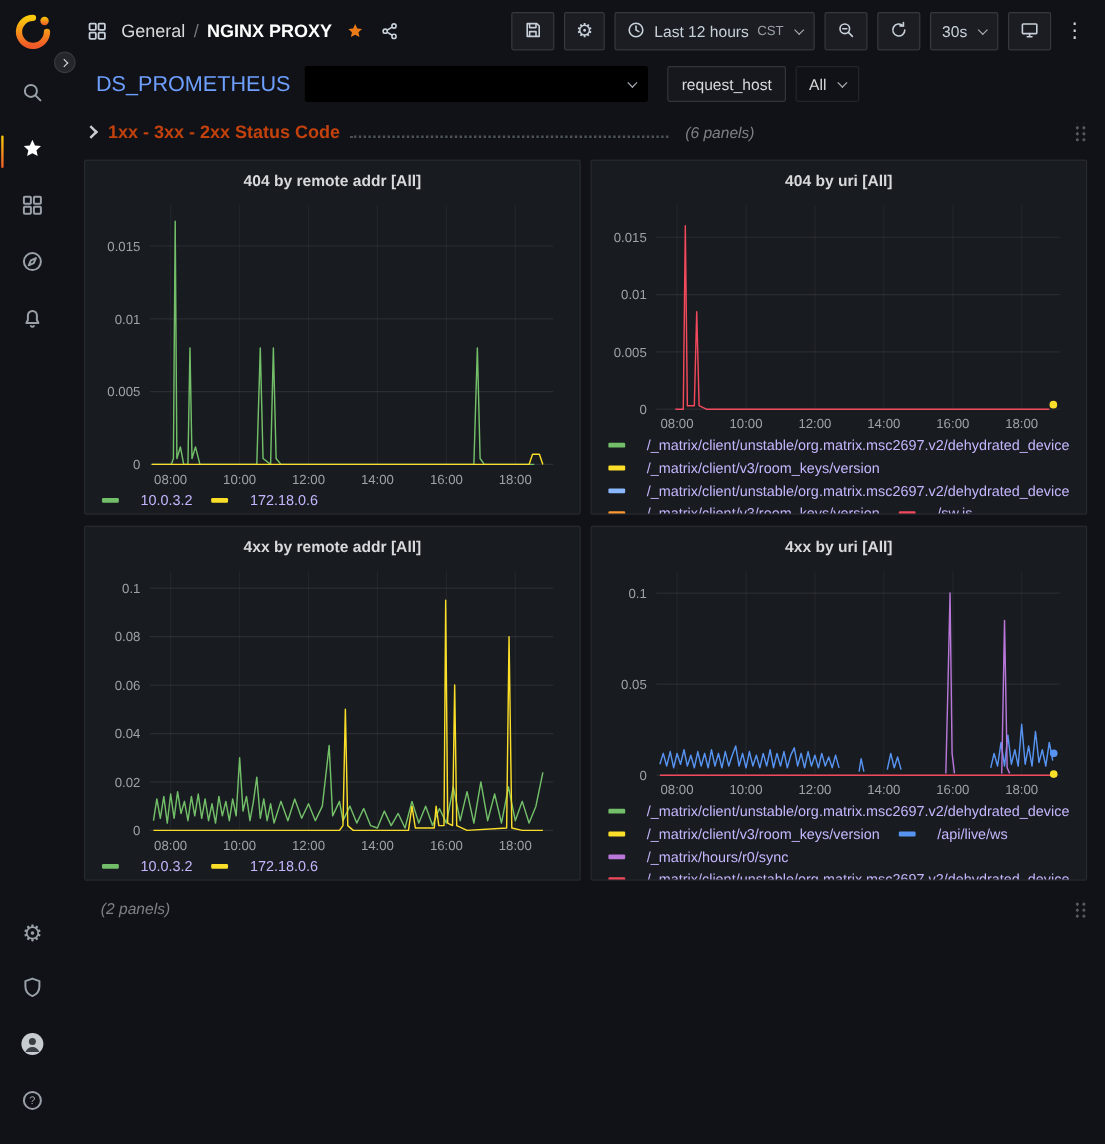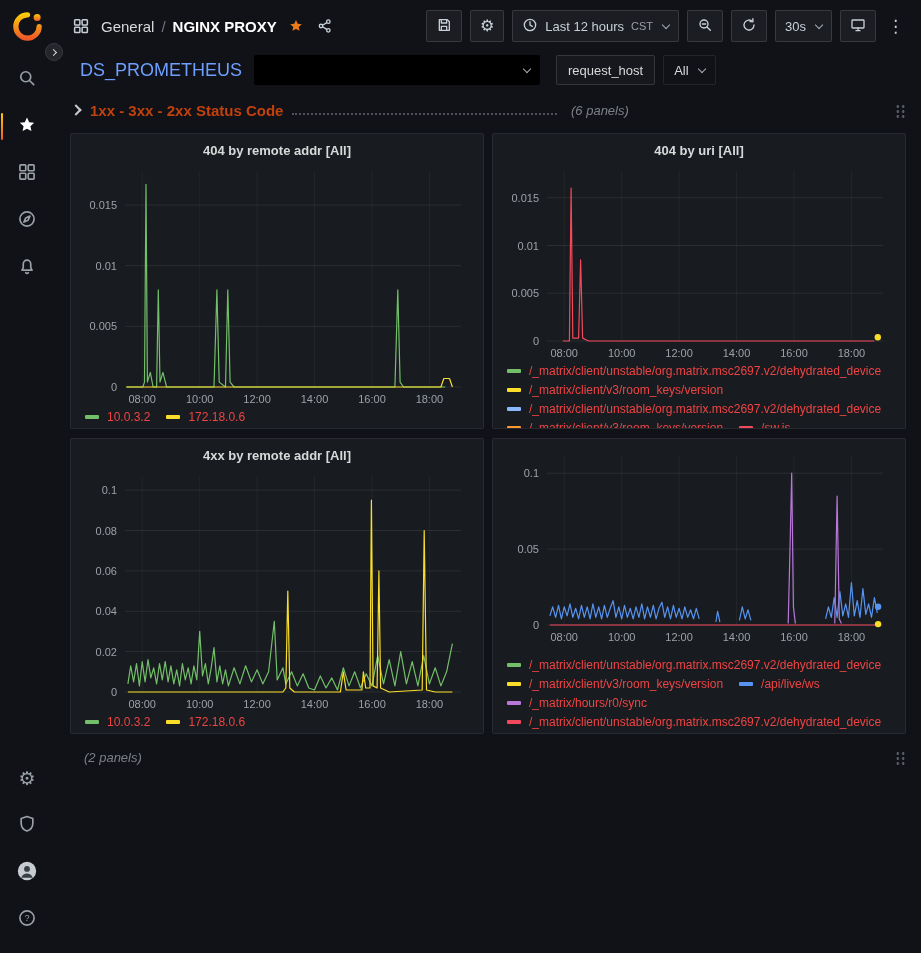--- a/index.html
+++ b/index.html
@@ -47,21 +47,21 @@
   .row-title{font-size:15px;font-weight:700;color:#c2410c;white-space:nowrap}
   .dots{flex:1;height:10px;border-bottom:2px dotted #4d525a;margin-left:9px}
   .row-count{font-size:13px;font-style:italic;color:#7b8087;margin-left:14px;white-space:nowrap}
   .drag-handle{margin-left:auto;width:11px;height:15px;background-image:radial-gradient(circle,#595e66 1.2px,transparent 1.45px);background-size:5.5px 5px;background-position:0 1px;cursor:grab;flex:none}
   
   .grid2{display:grid;grid-template-columns:1fr 1fr;gap:8px;margin-bottom:9px}
   .panel{height:296px;background:#181b1f;border:1px solid rgba(204,204,220,0.09);border-radius:2px;display:flex;flex-direction:column;padding:6px 8px 0;overflow:hidden}
   .panel-title{flex:none;text-align:center;font-size:13px;font-weight:600;color:#d8d9da;padding:3px 0;cursor:pointer;white-space:nowrap}
   .chart{flex:1 1 auto;min-height:200px;cursor:crosshair}
   .legend{flex:none;display:flex;flex-wrap:wrap;align-content:flex-start;column-gap:16px;row-gap:4px;padding:2px 0 4px 6px;overflow:hidden}
-  .legend-item{display:inline-flex;align-items:center;gap:8px;font-size:12px;color:#ef4444;white-space:nowrap;cursor:pointer;height:15px}
+  .legend-item{display:inline-flex;align-items:center;gap:18px;font-size:12px;color:#c4b5fd;white-space:nowrap;cursor:pointer;height:15px}
   .swatch{width:14px;height:4px;border-radius:1px;flex:none}
 </style>
 </head>
 <body>
 
 <div class="app">
 
   <div class="sidebar">
     <button class="logo-btn">
       <svg viewBox="0 0 24 24" width="35" height="35">
@@ -393,20 +393,21 @@
                 <span class="swatch" style="background:#73bf69"></span>
                 <span>10.0.3.2</span>
               </span>
               <span class="legend-item">
                 <span class="swatch" style="background:#fade2a"></span>
                 <span>172.18.0.6</span>
               </span>
             </div>
         </div>
         <div class="panel">
+          <div class="panel-title">4xx by uri [All]</div>
           <div class="chart"><svg width="396" height="200" xmlns="http://www.w3.org/2000/svg" font-family="Liberation Sans, sans-serif">
                 <line x1="63.2" y1="10" x2="63.2" y2="180" stroke="rgba(204,204,220,0.06)"></line>
                 <line x1="120.7" y1="10" x2="120.7" y2="180" stroke="rgba(204,204,220,0.06)"></line>
                 <line x1="178.1" y1="10" x2="178.1" y2="180" stroke="rgba(204,204,220,0.06)"></line>
                 <line x1="235.5" y1="10" x2="235.5" y2="180" stroke="rgba(204,204,220,0.06)"></line>
                 <line x1="293.0" y1="10" x2="293.0" y2="180" stroke="rgba(204,204,220,0.06)"></line>
                 <line x1="350.4" y1="10" x2="350.4" y2="180" stroke="rgba(204,204,220,0.06)"></line>
                 <line x1="46" y1="180" x2="382" y2="180" stroke="rgba(204,204,220,0.10)"></line>
                 <text x="38" y="184" fill="#9da2a8" font-size="11" text-anchor="end">0</text>
                 <line x1="46" y1="104.1" x2="382" y2="104.1" stroke="rgba(204,204,220,0.10)"></line>

